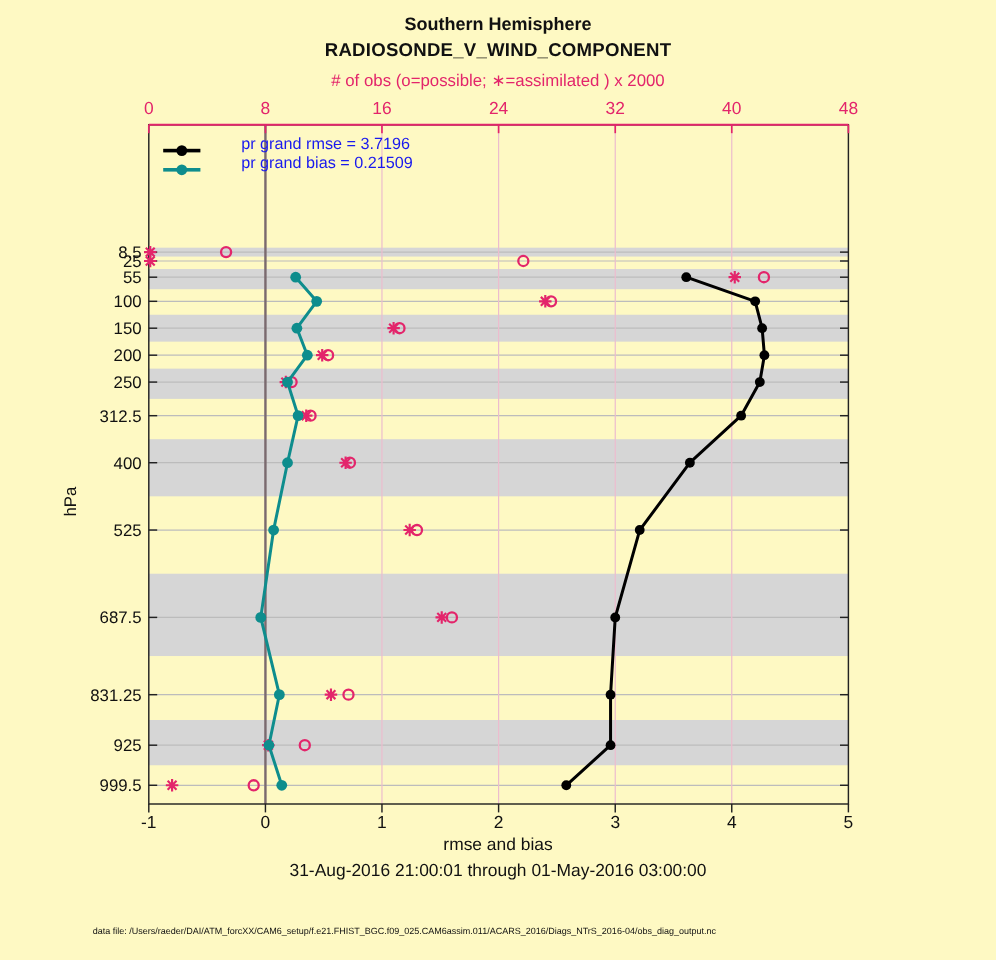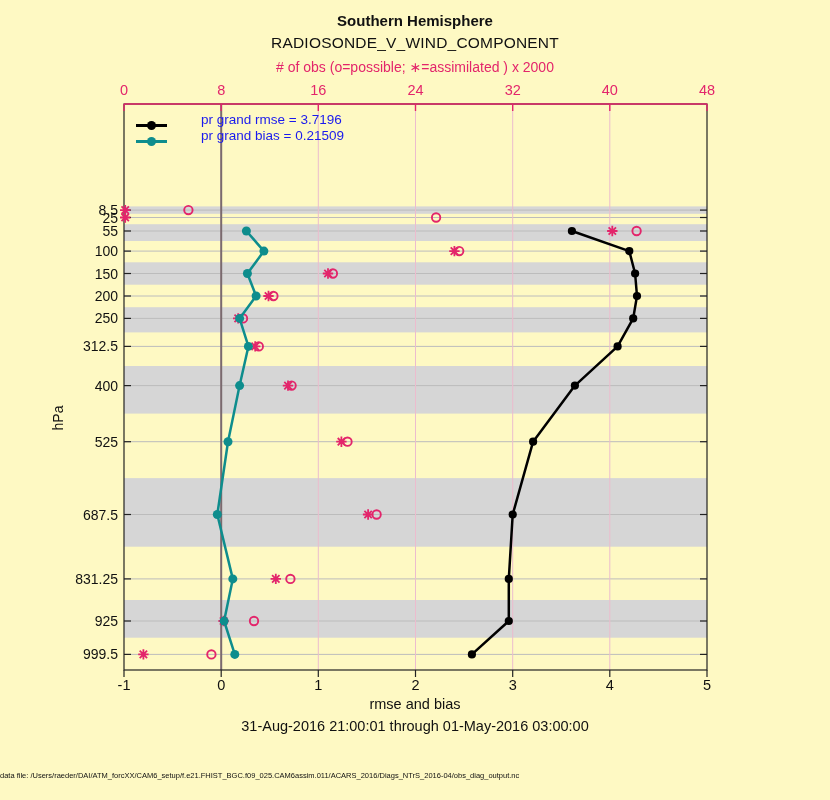--- a/index.html
+++ b/index.html
@@ -2,38 +2,38 @@
 <html><head>
 <meta charset="utf-8">
 <style>
   html,body{margin:0;padding:0;background:#ffffff;}
   .fig{position:relative;width:830px;height:800px;background:#fef9c3;overflow:hidden;
        font-family:"Liberation Sans", sans-serif;color:#111;}
   .fig *{box-sizing:border-box;}
   .title1{position:absolute;top:12px;left:0;width:830px;text-align:center;
           font-size:15px;font-weight:bold;color:#111;}
   .title2{position:absolute;top:34px;left:0;width:830px;text-align:center;
-          font-size:15.5px;font-weight:normal;color:#111;letter-spacing:.2px;}
+          font-size:15.5px;font-weight:bold;color:#111;letter-spacing:.2px;}
   .top-label{position:absolute;top:59px;left:0;width:830px;text-align:center;
              font-size:14px;color:#e3256b;}
   .legend{position:absolute;top:112px;left:136px;}
   .legend-row{display:flex;align-items:flex-end;height:15px;margin-bottom:1px;gap:27px;}
   .swatch{display:inline-block;width:31px;height:3px;position:relative;}
   .swatch::after{content:'';position:absolute;left:11px;top:-3.5px;width:9px;height:9px;
                  border-radius:50%;background:inherit;}
   .sw-rmse{background:#000000;}
   .sw-bias{background:#0e8d8d;}
   .legend-text{margin-left:7px;font-size:13.5px;color:#1a1aee;white-space:nowrap;}
   .ylabel{position:absolute;left:30px;top:410px;width:56px;text-align:center;
           font-size:14px;color:#111;transform:rotate(-90deg);transform-origin:center;}
   .xlabel{position:absolute;top:696px;left:0;width:830px;text-align:center;
           font-size:14.5px;color:#111;}
   .subtitle{position:absolute;top:718px;left:0;width:830px;text-align:center;
             font-size:14.5px;color:#111;}
-  .footer{position:absolute;top:771px;left:0;width:674px;
+  .footer{position:absolute;top:771px;left:0;width:674px;text-align:center;
           font-size:7.5px;color:#111;white-space:nowrap;}
   svg text{font-family:"Liberation Sans", sans-serif;}
   #plot-svg{position:absolute;left:0;top:0;}
 </style>
 </head>
 <body>
 
 <div class="fig">
 
   <div class="title1">Southern Hemisphere</div>

